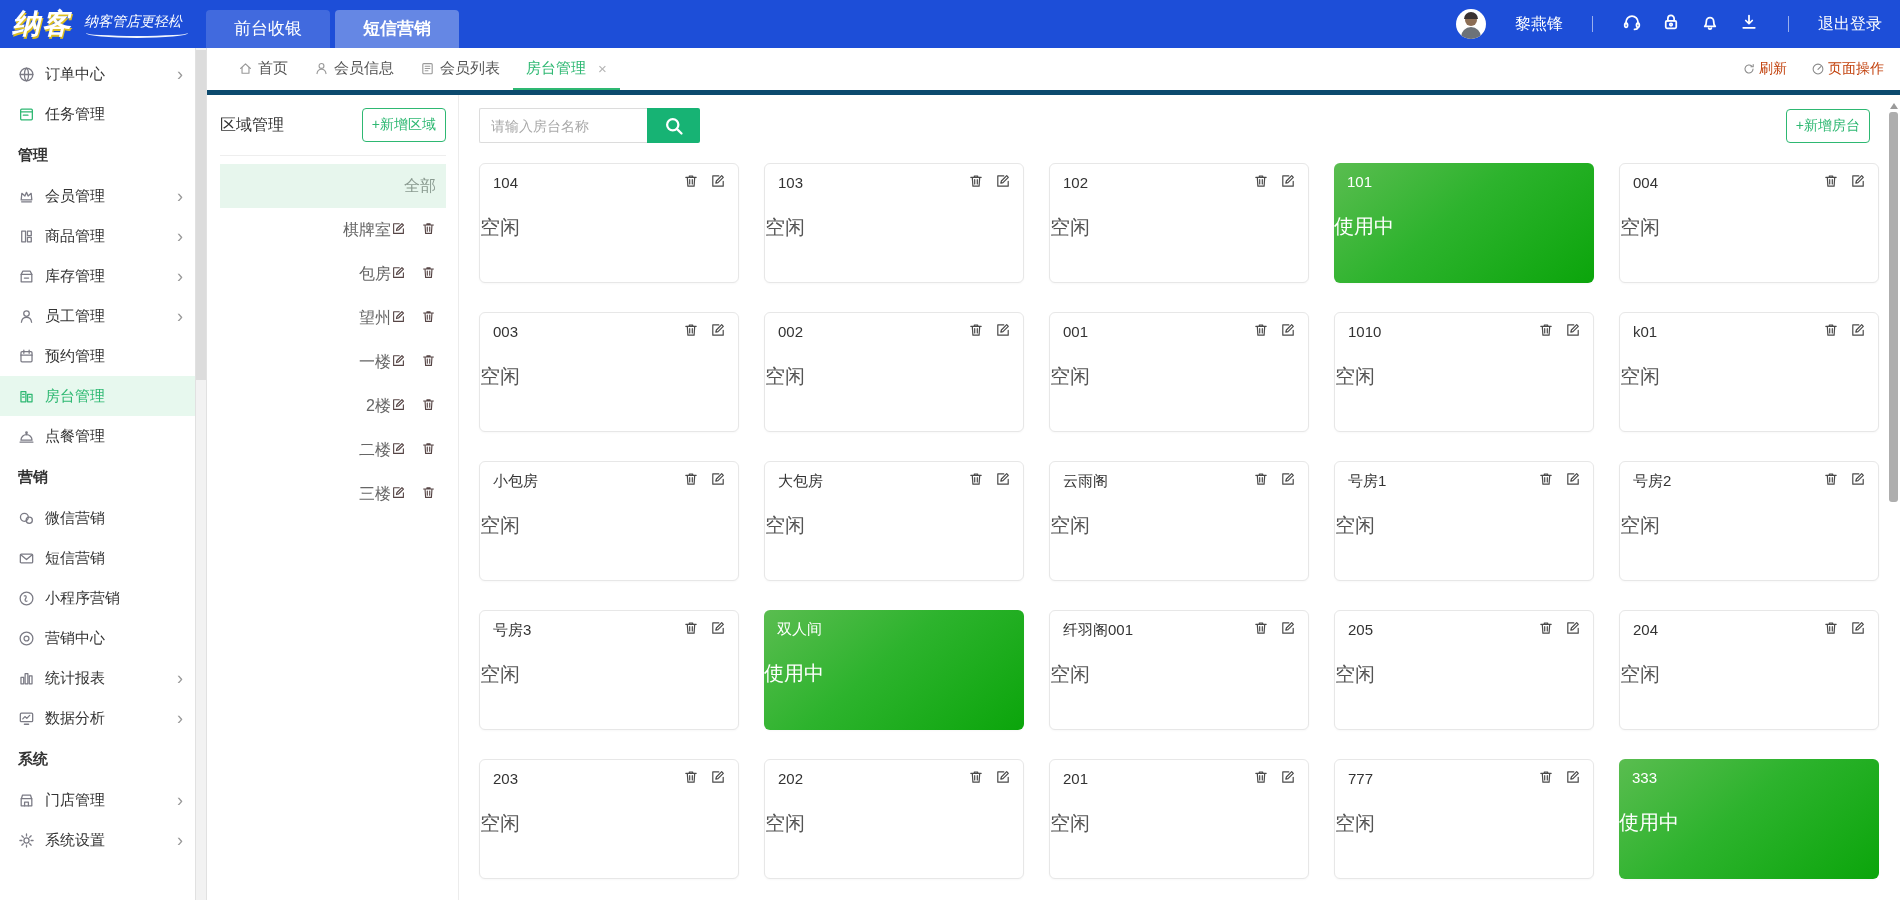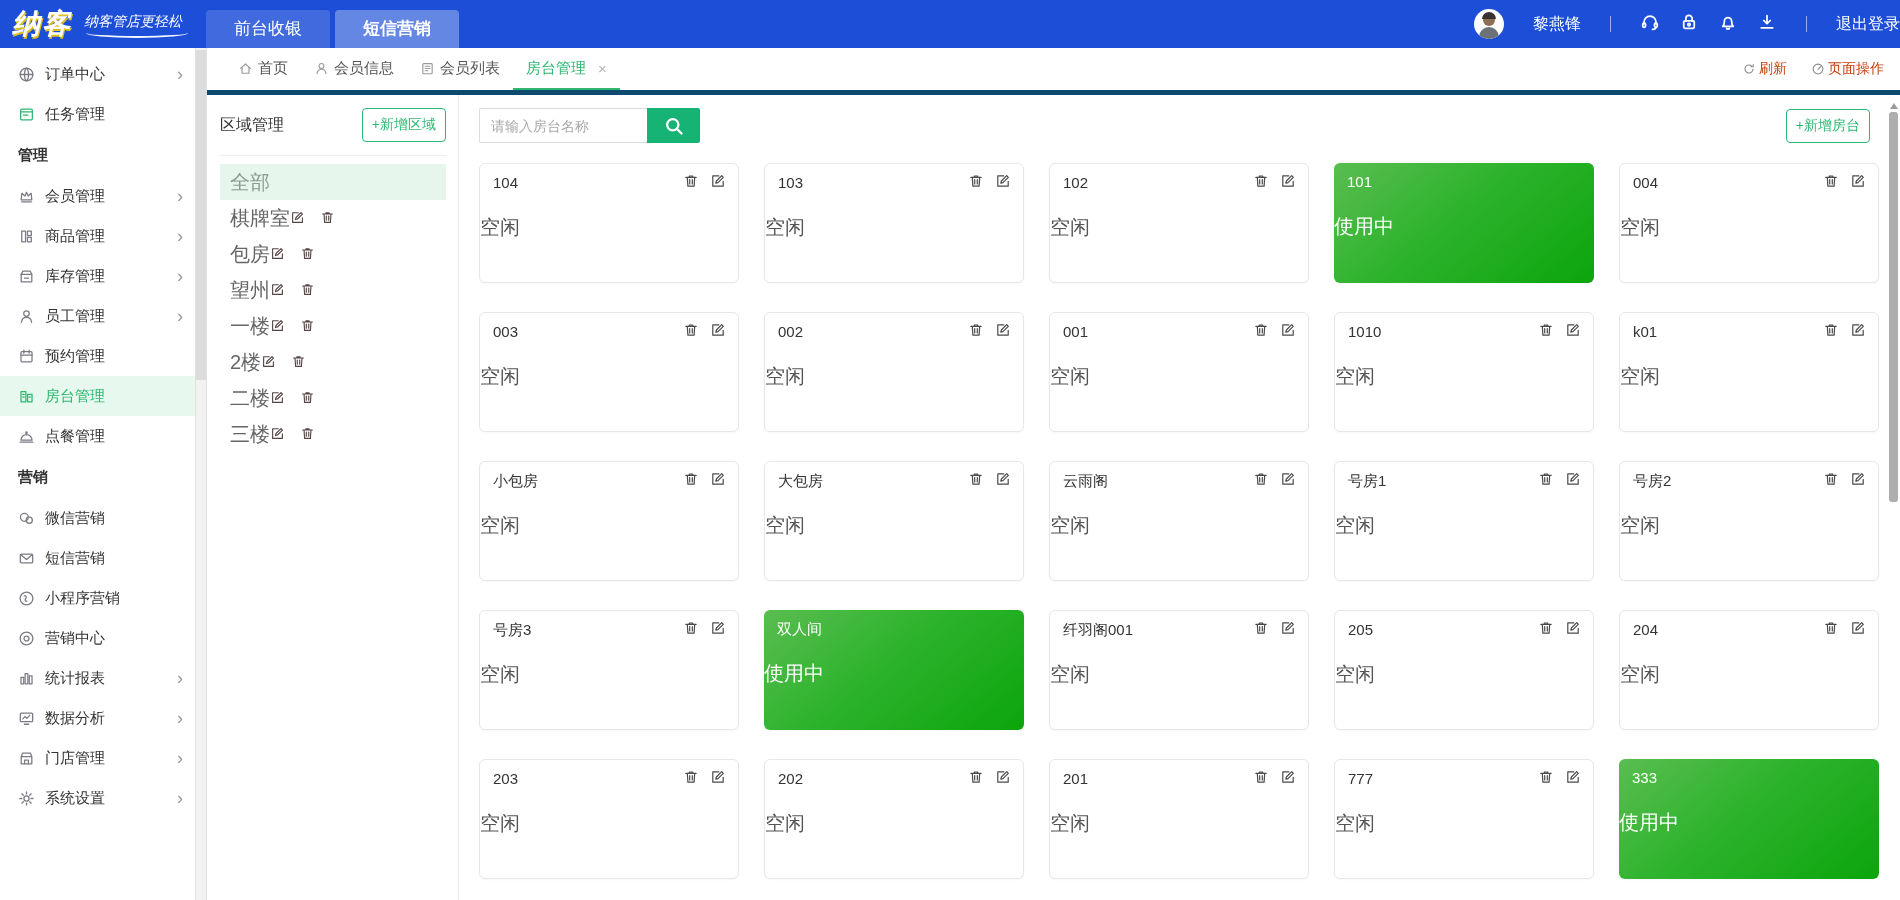--- a/index.html
+++ b/index.html
@@ -11,21 +11,21 @@
   .logo-wrap { display:flex; align-items:center; padding:0 10px 0 12px; }
   .logo-text { font-size:28px; font-weight:bold; font-style:italic; letter-spacing:2px;
     text-shadow:1px 2px 0 rgba(255,210,0,.85); }
   .logo-slogan { font-size:14px; font-style:italic; margin-left:12px; position:relative; top:-2px; }
   .logo-slogan::after { content:""; position:absolute; left:2px; right:-6px; bottom:-7px; height:8px;
     border-bottom:2px solid rgba(255,255,255,.95); border-radius:50%; }
   .nav-tabs { display:flex; align-self:flex-end; margin-left:14px; gap:5px; }
   .nav-tab { height:38px; line-height:38px; padding:0 28px; font-size:17px; cursor:pointer;
     background:rgba(255,255,255,.16); border-radius:4px 4px 0 0; }
   .nav-tab.active { background:rgba(255,255,255,.32); font-weight:bold; }
-  .header-right { margin-left:auto; display:flex; align-items:center; gap:29px; font-size:16px; }
+  .header-right { margin-left:auto; display:flex; align-items:center; gap:29px; padding-right:18px; font-size:16px; }
   .avatar { width:30px; height:30px; border-radius:50%; background:#fff; position:relative; overflow:hidden; flex:none; }
   .avatar .a-head { position:absolute; left:9px; top:5px; width:12px; height:12px; border-radius:50%; background:#8c6e55; }
   .avatar .a-hair { position:absolute; left:8px; top:3px; width:14px; height:7px; border-radius:7px 7px 0 0; background:#3a3232; }
   .avatar .a-body { position:absolute; left:5px; top:18px; width:20px; height:12px; border-radius:10px 10px 0 0; background:#6d7278; }
   .h-divider { width:1px; height:16px; background:rgba(255,255,255,.55); }
   .h-icons { display:flex; gap:19px; align-items:center; }
   .icn { display:inline-flex; align-items:center; justify-content:center; }
   .logout { cursor:pointer; }
 
   
@@ -60,22 +60,22 @@
 
   
   .content { flex:1; display:flex; min-height:0; position:relative; }
   .area-panel { width:252px; flex:none; border-right:1px solid #ececec; padding:13px 12px 0 13px; }
   .area-head { display:flex; justify-content:space-between; align-items:center; padding-bottom:13px;
     border-bottom:1px solid #eee; }
   .area-title { font-size:16px; color:#333; }
   .btn-outline { border:1px solid #2eb872; color:#2eb872; background:#fff; border-radius:4px;
     font-size:14px; padding:7px 9px; cursor:pointer; font-family:inherit; }
   .area-list { margin-top:8px; }
-  .area-item { height:36px; display:flex; align-items:center; justify-content:flex-start;
-    padding:0 10px; font-size:20px; color:#666; cursor:pointer; }
+  .area-item { height:44px; display:flex; align-items:center; justify-content:flex-end;
+    padding:0 10px; font-size:16px; color:#666; cursor:pointer; }
   .area-item.selected { background:#e7f6ed; color:#8a9a90; }
   .area-actions { display:flex; gap:15px; color:#544; }
   .area-actions .icn { cursor:pointer; }
 
   .grid-region { flex:1; min-width:0; padding:13px 30px 0 20px; position:relative; }
   .toolbar { display:flex; justify-content:space-between; align-items:center; margin-bottom:20px; }
   .search { display:flex; }
   .search input { width:168px; height:35px; border:1px solid #dcdcdc; border-right:none; padding:0 11px;
     font-size:14px; color:#333; outline:none; border-radius:2px 0 0 2px; font-family:inherit; }
   .search input::placeholder { color:#a9a9a9; }
@@ -293,20 +293,21 @@
       <div class="side-item">
         <span class="icn">
           <svg width="17" height="17" viewBox="0 0 16 16" fill="none" stroke="currentColor" stroke-width="1.2" stroke-linecap="round" stroke-linejoin="round">
             <rect x="2.2" y="3" width="11.6" height="8" rx="1"></rect>
             <path d="M4.5 8.4l2-2.2 1.8 1.7 2.7-2.9M6 13.4h4"></path>
           </svg>
         </span>
         <span class="side-label">数据分析</span>
         <span class="arrow">›</span>
       </div>
+      <div class="side-section">系统</div>
       <div class="side-item">
         <span class="icn">
           <svg width="17" height="17" viewBox="0 0 16 16" fill="none" stroke="currentColor" stroke-width="1.2" stroke-linecap="round" stroke-linejoin="round">
             <path d="M3.2 6.2L4.2 3h7.6l1 3.2"></path>
             <path d="M3 6.2h10V13H3z"></path>
             <path d="M6.2 13V9.6h3.6V13"></path>
           </svg>
         </span>
         <span class="side-label">门店管理</span>
         <span class="arrow">›</span>

